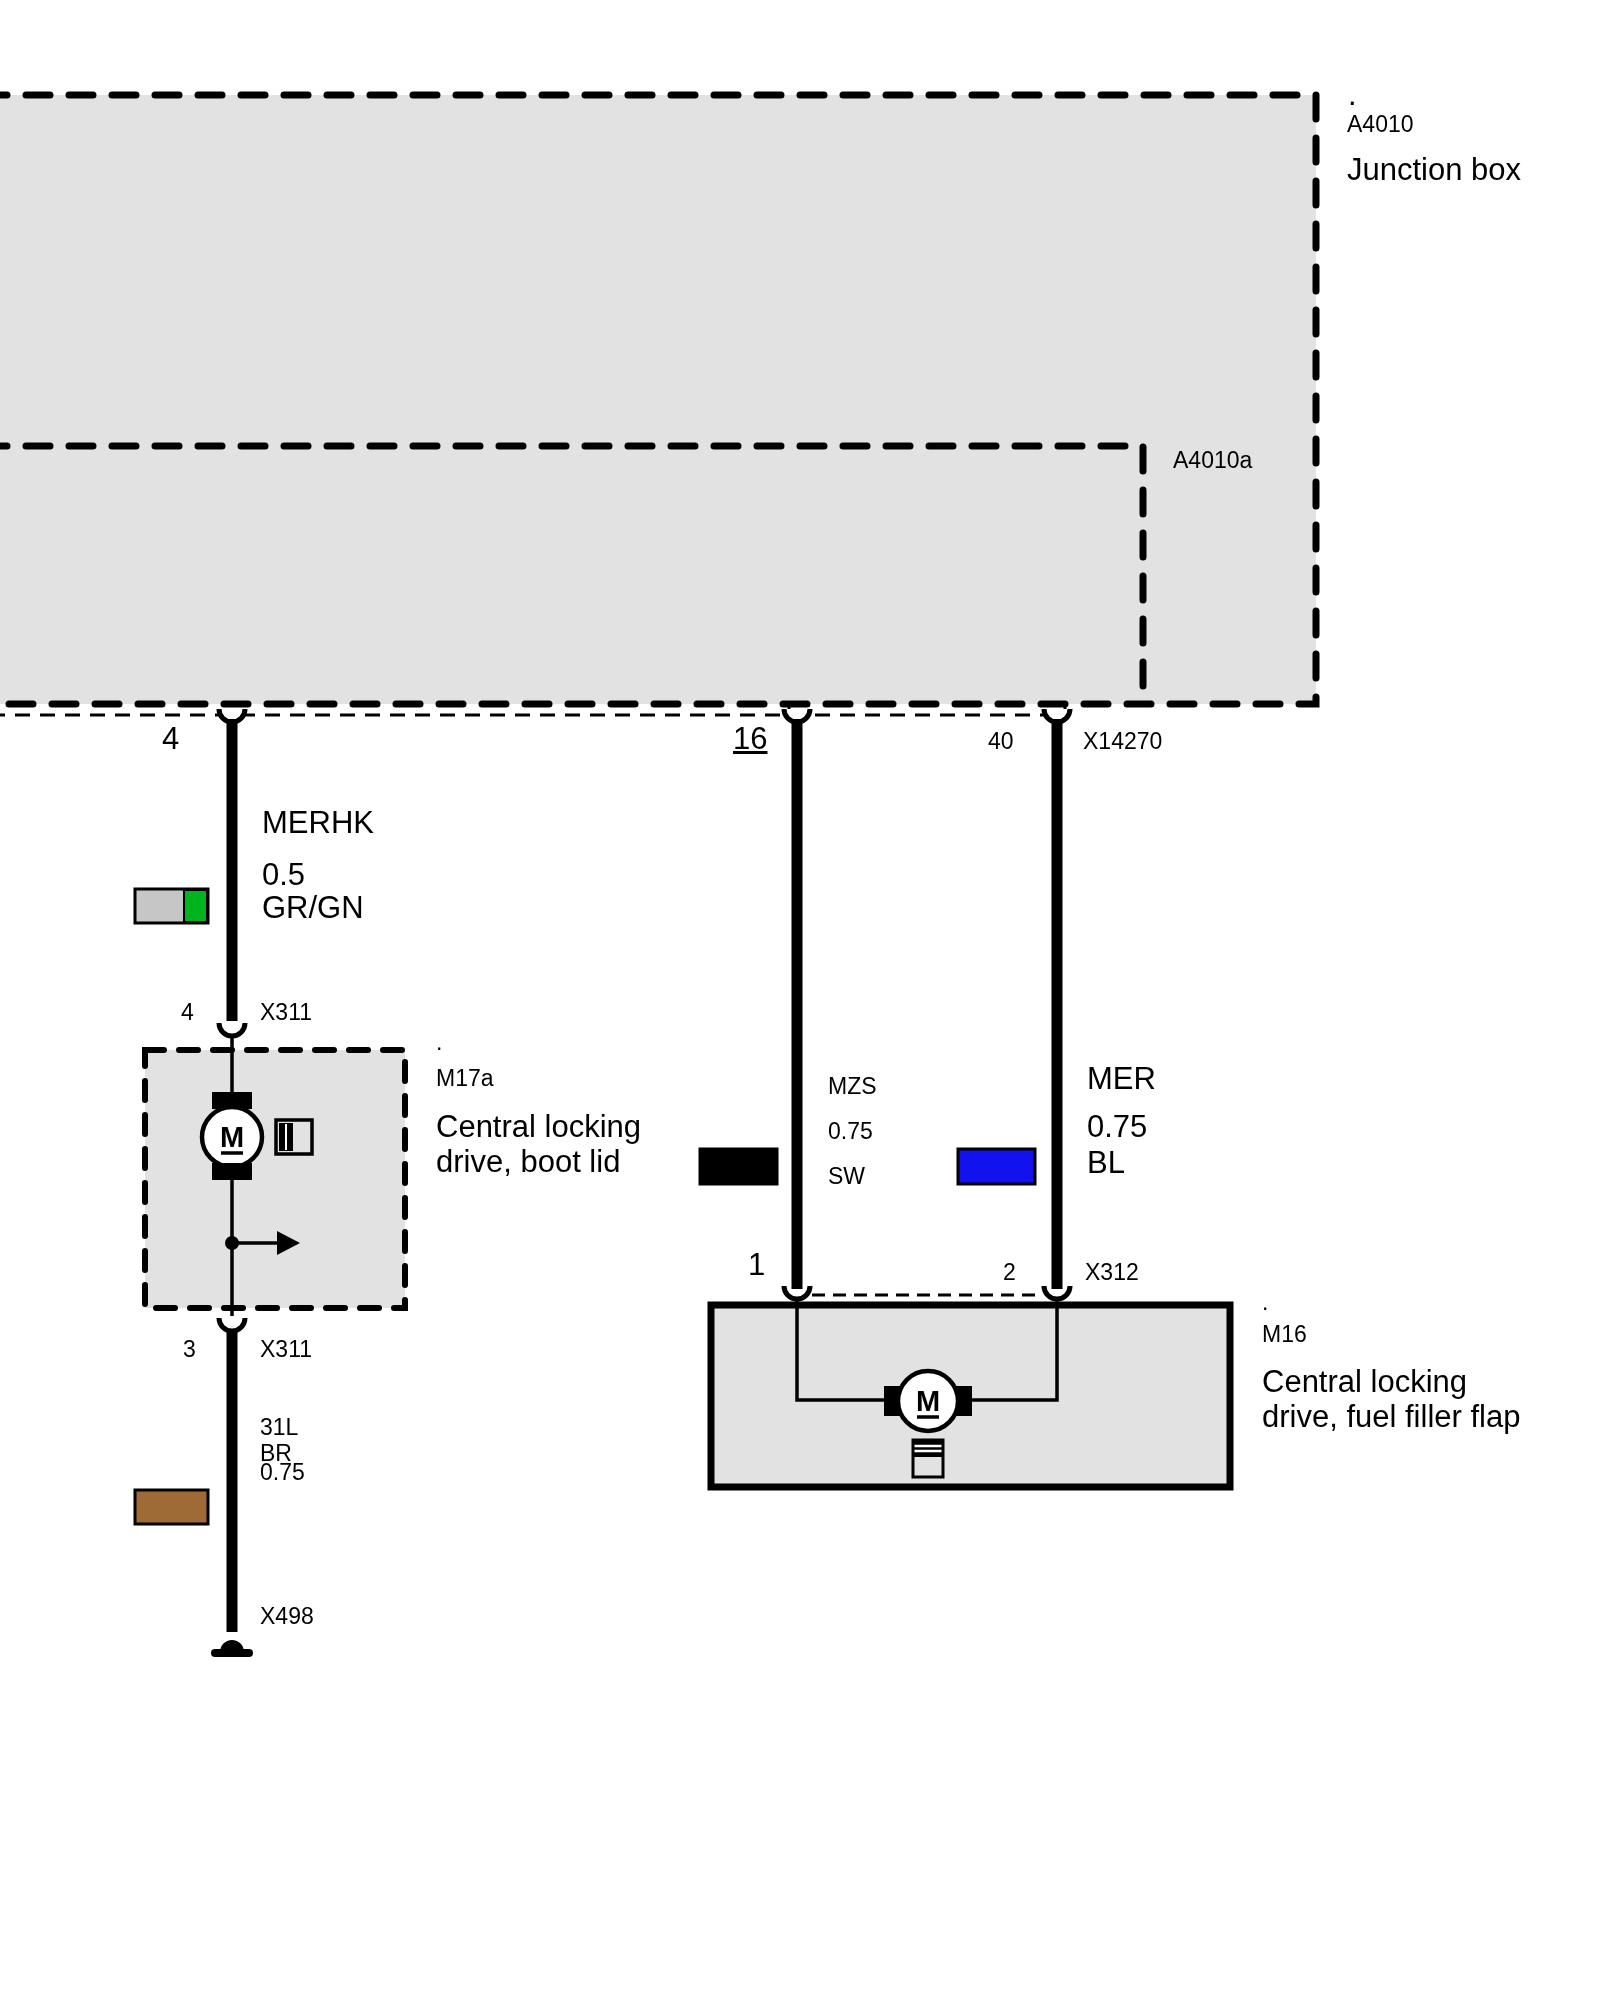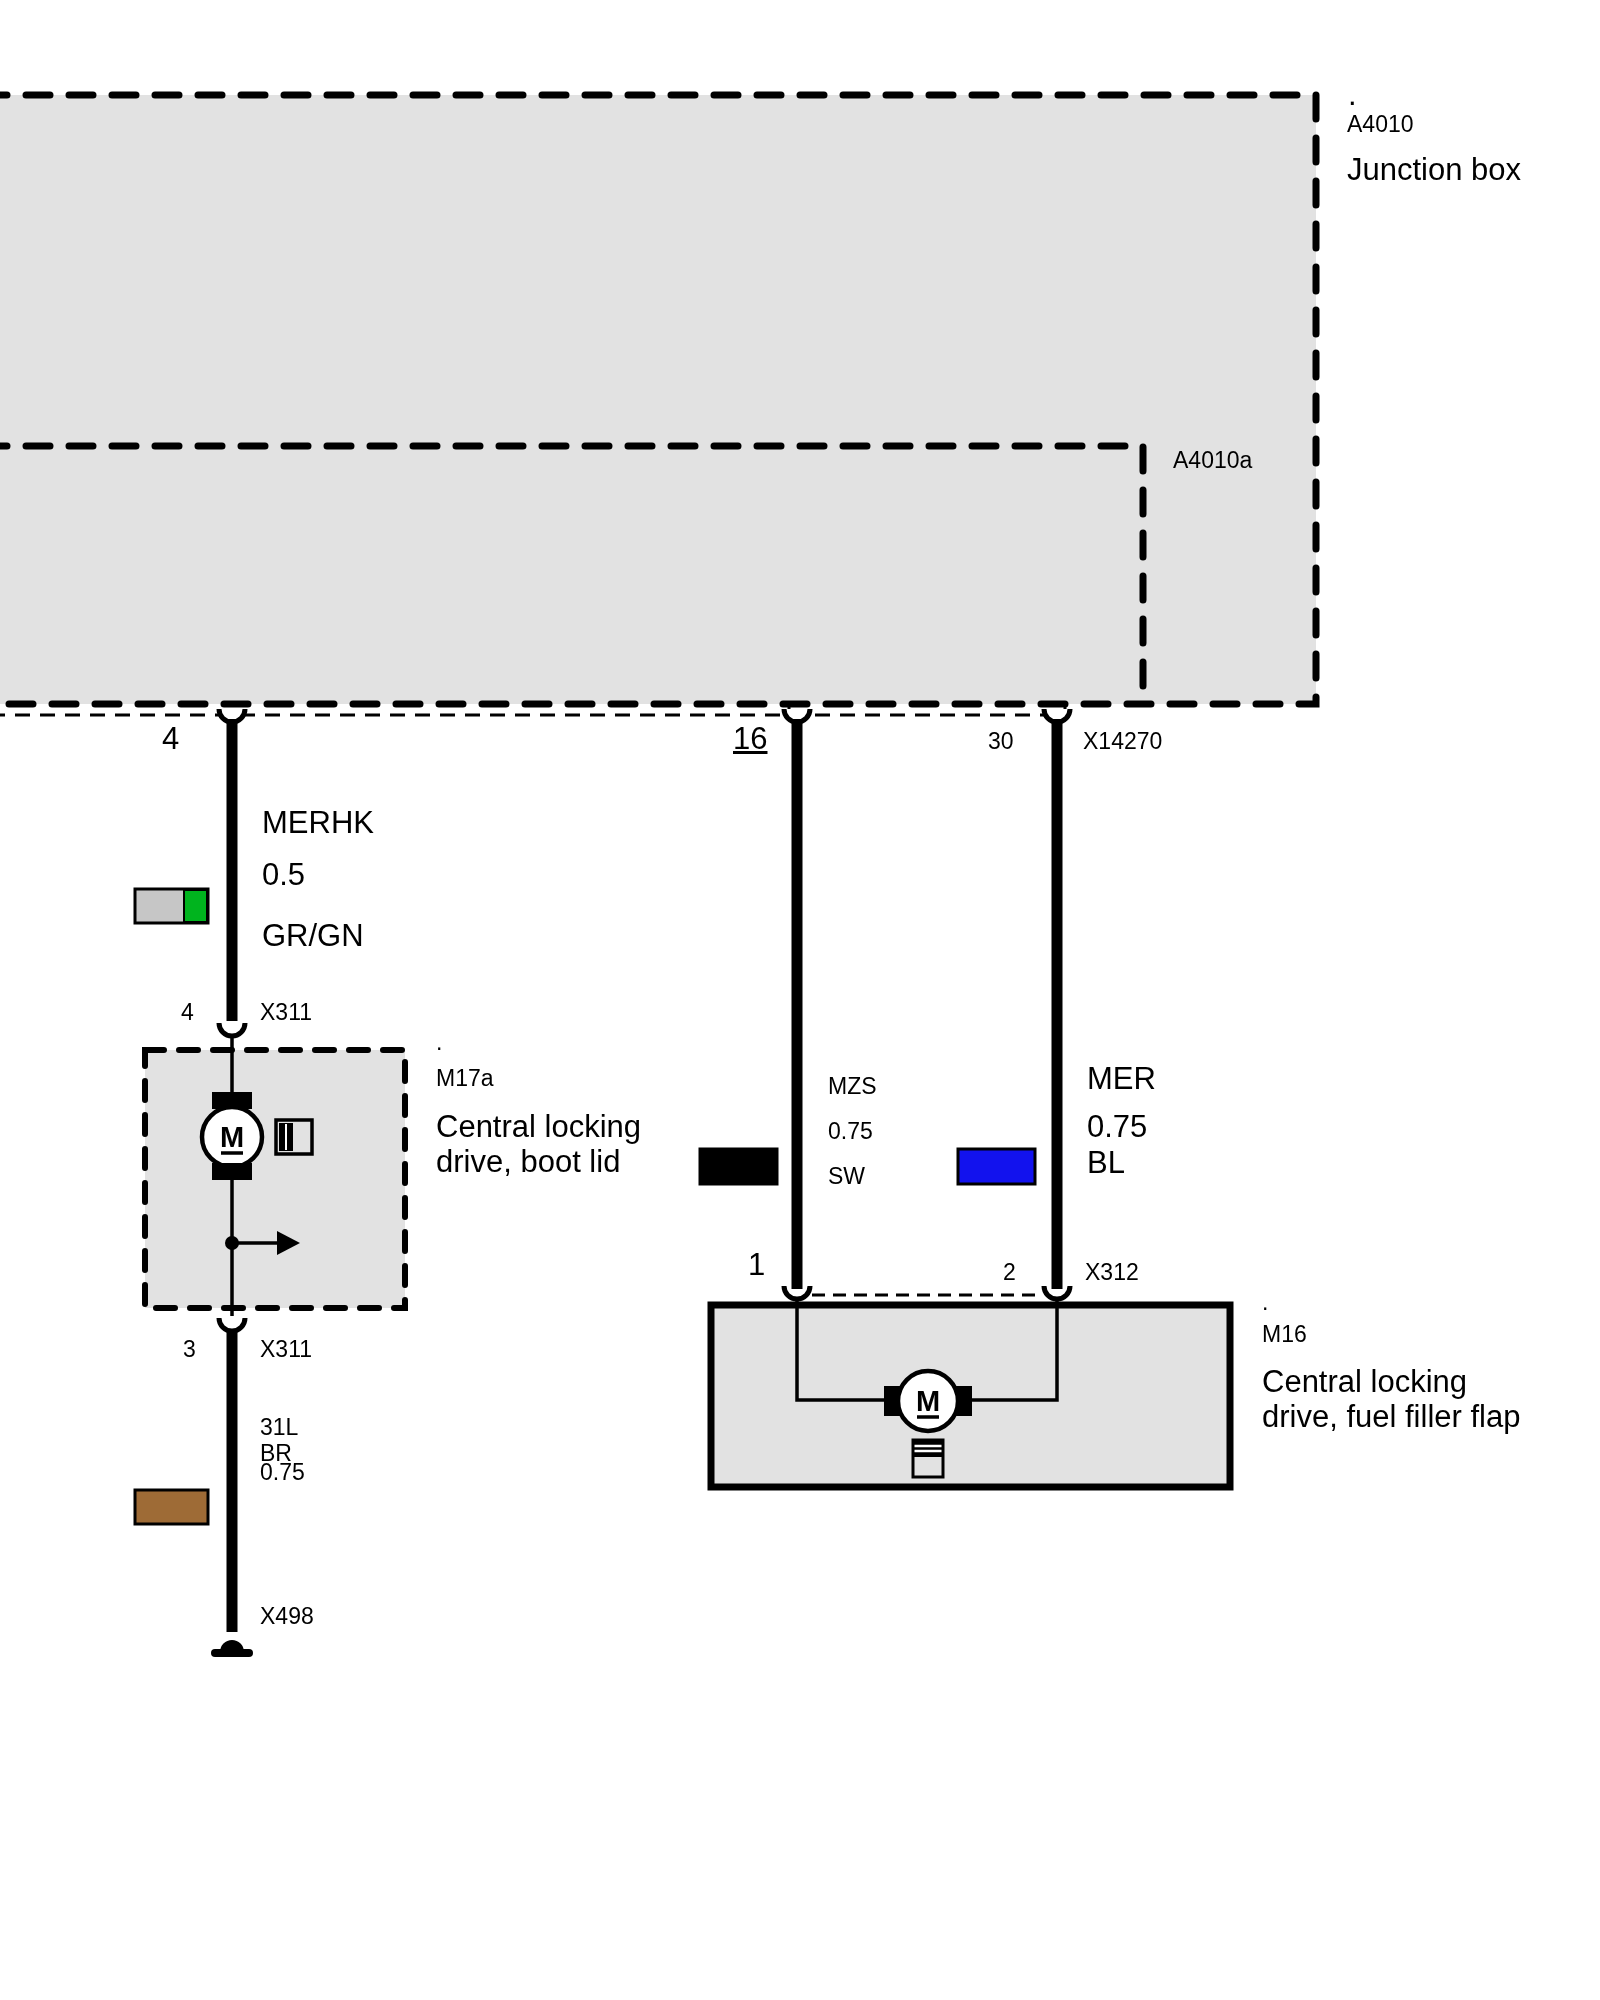--- a/index.html
+++ b/index.html
@@ -94,26 +94,26 @@
     </g>
   </svg>
 
   <div class="lbl lbl-lg" style="left:1348px;top:78px;">.</div>
   <div class="lbl lbl-sm" style="left:1347px;top:112px;">A4010</div>
   <div class="lbl lbl-lg" style="left:1347px;top:153px;">Junction box</div>
   <div class="lbl lbl-sm" style="left:1173px;top:448px;">A4010a</div>
 
   <div class="lbl lbl-lg" style="left:162px;top:722px;">4</div>
   <div class="lbl lbl-lg" style="left:733px;top:722px;text-decoration:underline;">16</div>
-  <div class="lbl lbl-sm" style="left:988px;top:729px;">30</div>
+  <div class="lbl lbl-sm" style="left:988px;top:729px;">40</div>
   <div class="lbl lbl-sm" style="left:1083px;top:729px;">X14270</div>
 
   <div class="lbl lbl-lg" style="left:262px;top:806px;">MERHK</div>
   <div class="lbl lbl-lg" style="left:262px;top:858px;">0.5</div>
-  <div class="lbl lbl-lg" style="left:262px;top:919px;">GR/GN</div>
+  <div class="lbl lbl-lg" style="left:262px;top:891px;">GR/GN</div>
 
   <div class="lbl lbl-sm" style="left:181px;top:1000px;">4</div>
   <div class="lbl lbl-sm" style="left:260px;top:1000px;">X311</div>
 
   <div class="lbl lbl-sm" style="left:436px;top:1030px;">.</div>
   <div class="lbl lbl-sm" style="left:436px;top:1066px;">M17a</div>
   <div class="lbl lbl-lg" style="left:436px;top:1110px;">Central locking</div>
   <div class="lbl lbl-lg" style="left:436px;top:1145px;">drive, boot lid</div>
 
   <div class="lbl lbl-sm" style="left:828px;top:1074px;">MZS</div>

